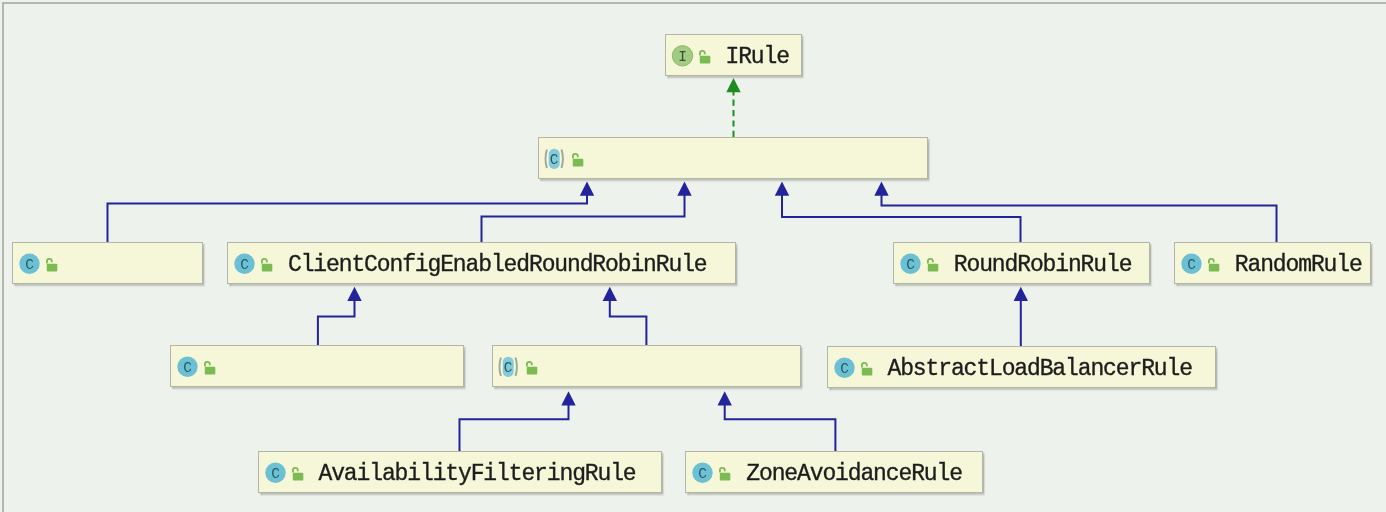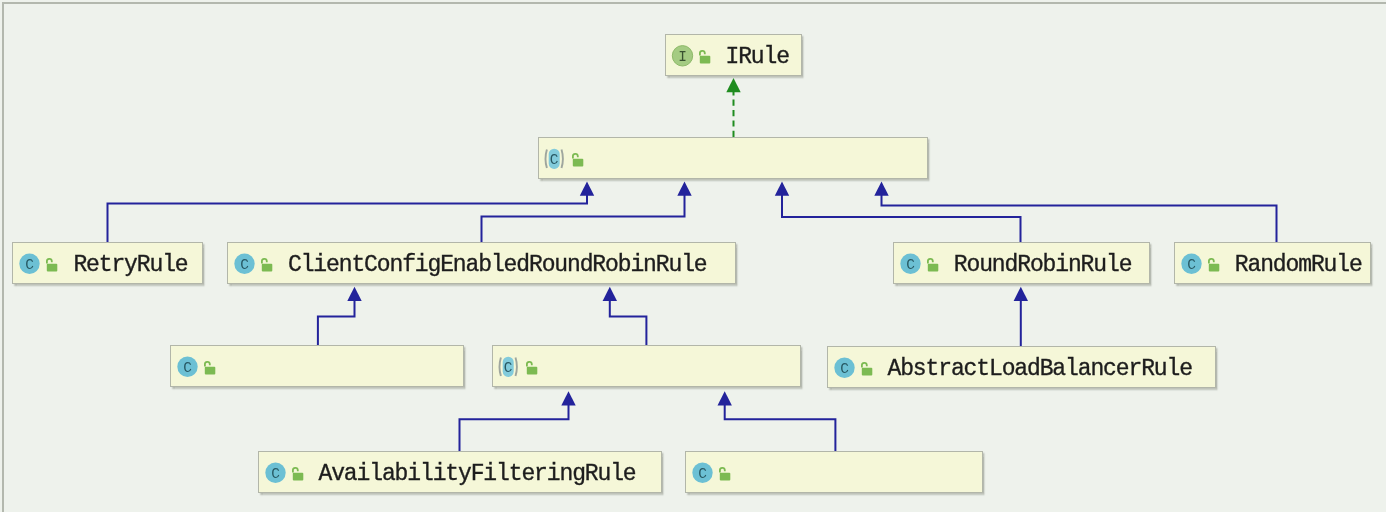--- a/index.html
+++ b/index.html
@@ -62,21 +62,20 @@
   </div>
 <div class="node" style="left:12.4px;top:241.5px;width:190.8px">
     <svg class="ic" width="52" height="34" viewBox="0 0 52 34">
       <circle cx="12.5" cy="16.8" r="10.2" fill="#6cc0d4"></circle>
       <text x="12.5" y="21.6" text-anchor="middle" font-family="Liberation Mono" font-size="14.5" fill="#275863">C</text>
       <g transform="translate(28.2,10.2)">
         <rect x="1.6" y="6.6" width="10.5" height="7.6" rx="1" fill="#7cba52"></rect>
         <path d="M1.7,6.4 V4.2 A2.45,2.45 0 0 1 6.6,3.9 V5.1" fill="none" stroke="#7cba52" stroke-width="1.8"></path>
       </g>
     </svg>
-    <span>RetryRule</span>
   </div>
 <div class="node" style="left:227.0px;top:241.5px;width:509.2px">
     <svg class="ic" width="52" height="34" viewBox="0 0 52 34">
       <circle cx="12.5" cy="16.8" r="10.2" fill="#6cc0d4"></circle>
       <text x="12.5" y="21.6" text-anchor="middle" font-family="Liberation Mono" font-size="14.5" fill="#275863">C</text>
       <g transform="translate(28.2,10.2)">
         <rect x="1.6" y="6.6" width="10.5" height="7.6" rx="1" fill="#7cba52"></rect>
         <path d="M1.7,6.4 V4.2 A2.45,2.45 0 0 1 6.6,3.9 V5.1" fill="none" stroke="#7cba52" stroke-width="1.8"></path>
       </g>
     </svg>
@@ -150,13 +149,14 @@
   </div>
 <div class="node" style="left:685.3px;top:450.5px;width:297.4px">
     <svg class="ic" width="52" height="34" viewBox="0 0 52 34">
       <circle cx="12.5" cy="16.8" r="10.2" fill="#6cc0d4"></circle>
       <text x="12.5" y="21.6" text-anchor="middle" font-family="Liberation Mono" font-size="14.5" fill="#275863">C</text>
       <g transform="translate(28.2,10.2)">
         <rect x="1.6" y="6.6" width="10.5" height="7.6" rx="1" fill="#7cba52"></rect>
         <path d="M1.7,6.4 V4.2 A2.45,2.45 0 0 1 6.6,3.9 V5.1" fill="none" stroke="#7cba52" stroke-width="1.8"></path>
       </g>
     </svg>
+    <span>ZoneAvoidanceRule</span>
   </div>
 
 </body></html>

